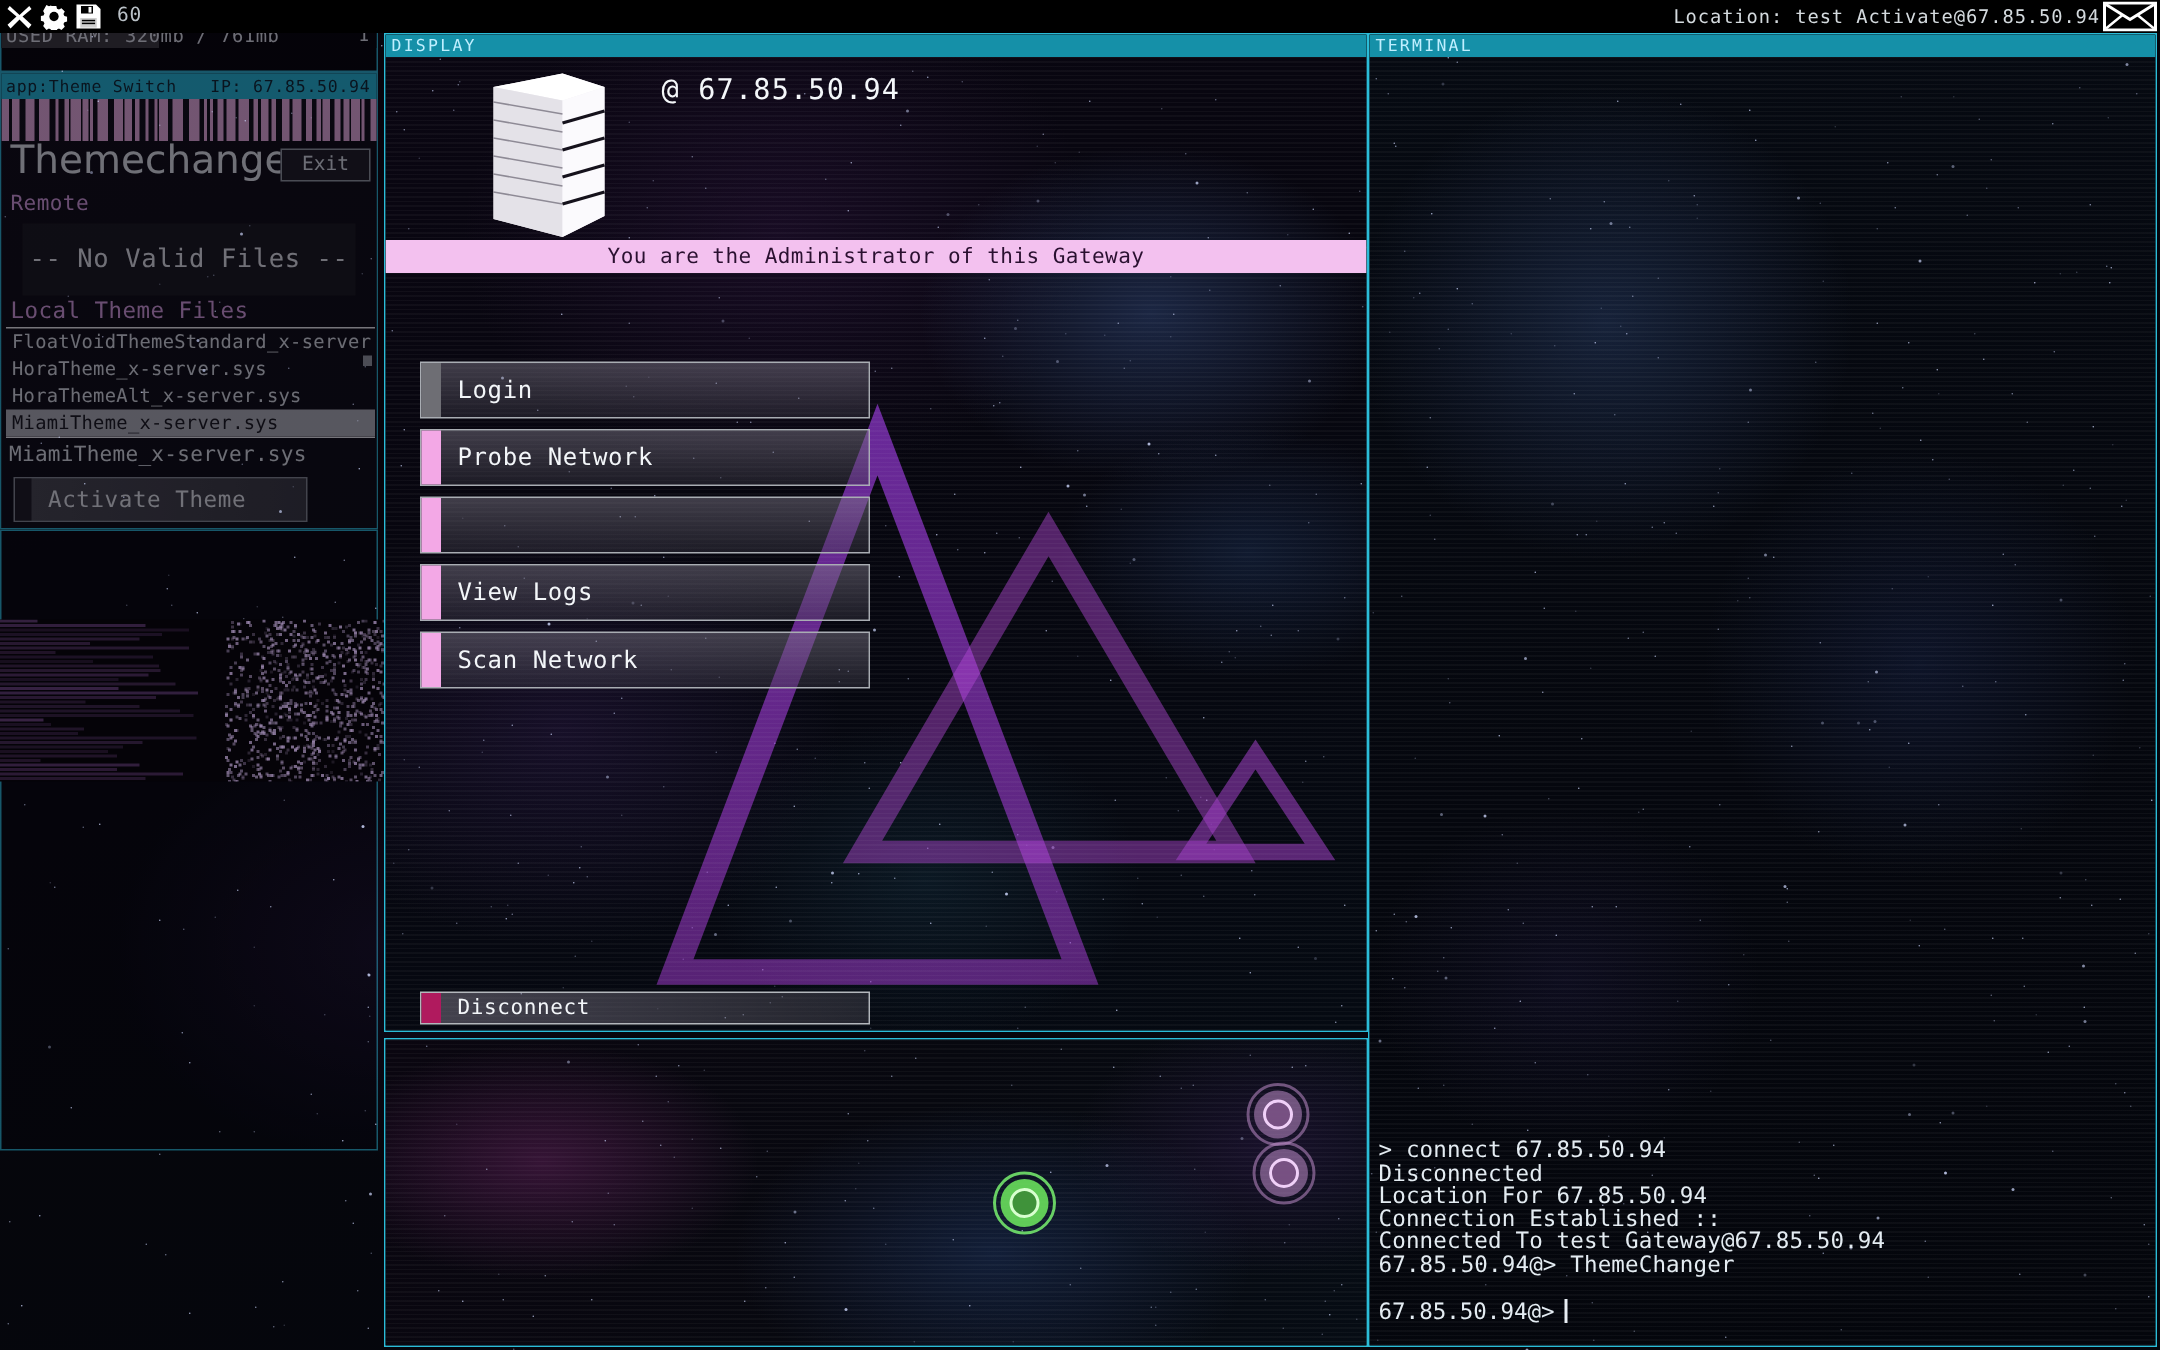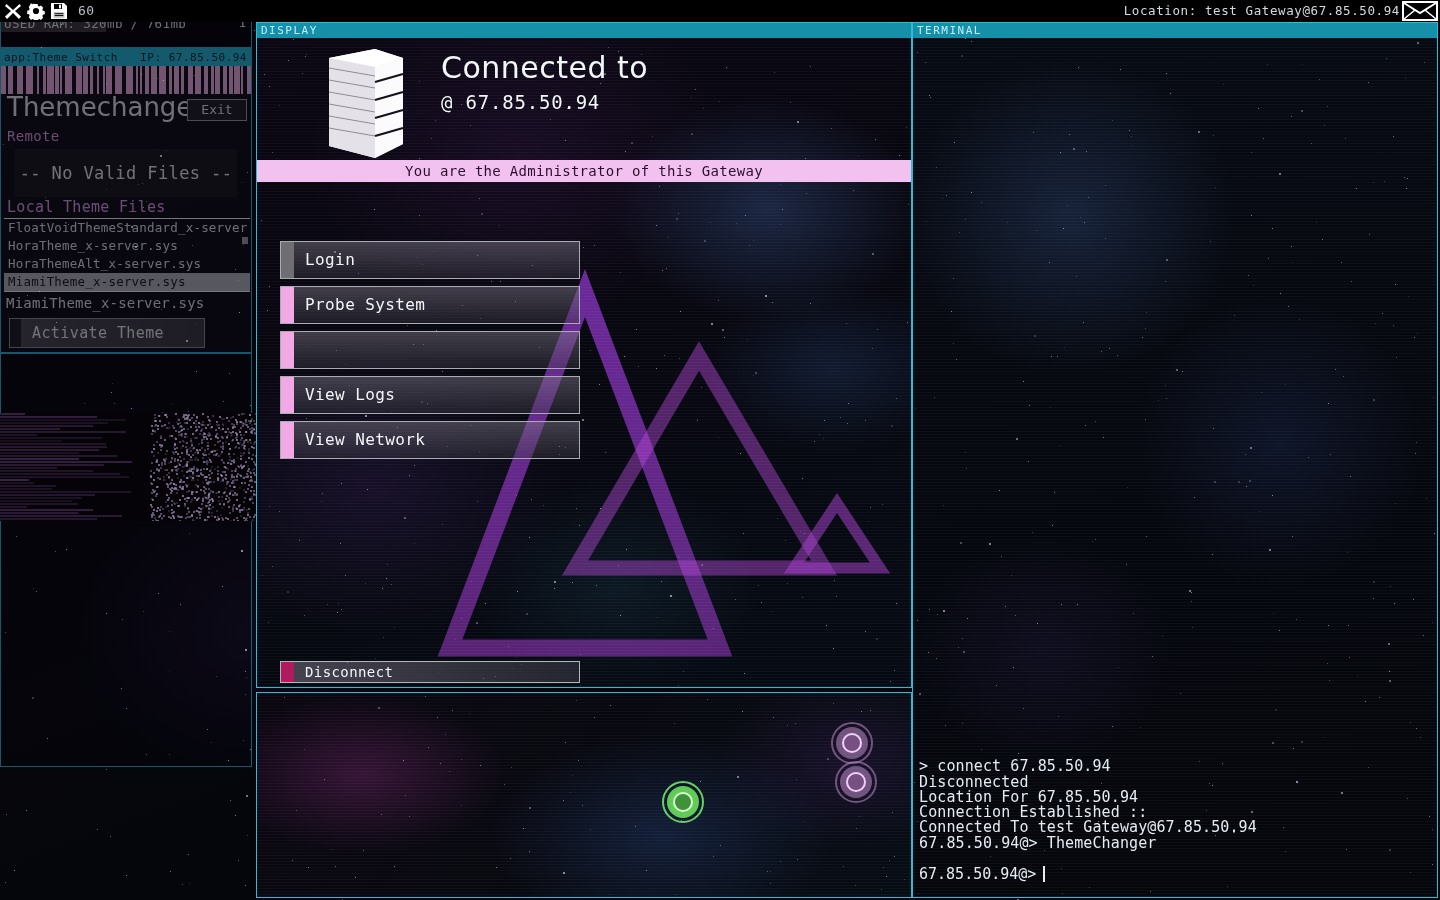--- a/index.html
+++ b/index.html
@@ -187,21 +187,21 @@
     </svg>
     <svg class="tb-ico" style="left:50px" viewBox="0 0 18 18">
       <path d="M1 1h13l3 3v13H1Z" fill="#fff"></path>
       <rect x="4" y="2" width="8" height="5" fill="#000"></rect>
       <rect x="9" y="2.6" width="2" height="3.8" fill="#fff"></rect>
       <rect x="3.5" y="10" width="11" height="6.4" fill="#cfcfcf"></rect>
       <rect x="4.6" y="11.2" width="8.8" height="1" fill="#000"></rect>
       <rect x="4.6" y="13.1" width="8.8" height="1" fill="#000"></rect>
     </svg>
     <div class="tb-fps">60</div>
-    <div id="location">Location: test Gateway@67.85.50.94</div>
+    <div id="location">Location: test Activate@67.85.50.94</div>
     <svg id="mailicon" viewBox="0 0 36 20">
       <rect x="1" y="1" width="34" height="18" fill="none" stroke="#fff" stroke-width="2"></rect>
       <path d="M2 2 L18 12 L34 2" fill="none" stroke="#fff" stroke-width="2"></path>
       <path d="M2 18 L13 9 M34 18 L23 9" fill="none" stroke="#fff" stroke-width="1.6"></path>
     </svg>
   </div>
 
   <div id="ram">
     <div class="ttl">RAM</div>
     <div id="ramrow">
@@ -2334,45 +2334,44 @@
           <path d="M6 22 L52 30"></path>
             <path d="M6 34 L52 42"></path>
             <path d="M6 46 L52 54"></path>
           <path d="M6 58 L52 66"></path>
             <path d="M6 70 L52 78"></path>
             <path d="M6 82 L52 90"></path>
         </g>
       </svg>
 
       <div id="conn-head">
-        <div class="l1">Connected to</div>
         <div class="l3">@  67.85.50.94</div>
       </div>
 
       <div class="adminbar">You are the Administrator of this Gateway</div>
 
       <div id="dbtns">
           <div class="dbtn" style="top: 218px;">
             <div class="accent" style="background: rgb(110, 110, 116);"></div>
             <div class="lbl">Login</div>
           </div>
           <div class="dbtn" style="top: 263px;">
             <div class="accent" style="background: rgb(243, 168, 230);"></div>
-            <div class="lbl">Probe System</div>
+            <div class="lbl">Probe Network</div>
           </div>
           <div class="dbtn" style="top: 308px;">
             <div class="accent" style="background: rgb(243, 168, 230);"></div>
           </div>
           <div class="dbtn" style="top: 353px;">
             <div class="accent" style="background: rgb(243, 168, 230);"></div>
             <div class="lbl">View Logs</div>
           </div>
           <div class="dbtn" style="top: 398px;">
             <div class="accent" style="background: rgb(243, 168, 230);"></div>
-            <div class="lbl">View Network</div>
+            <div class="lbl">Scan Network</div>
           </div>
         </div>
 
       <div id="disconnect">
         <div class="accent"></div>
         <div class="lbl">Disconnect</div>
       </div>
     </div>
   </div>
 

